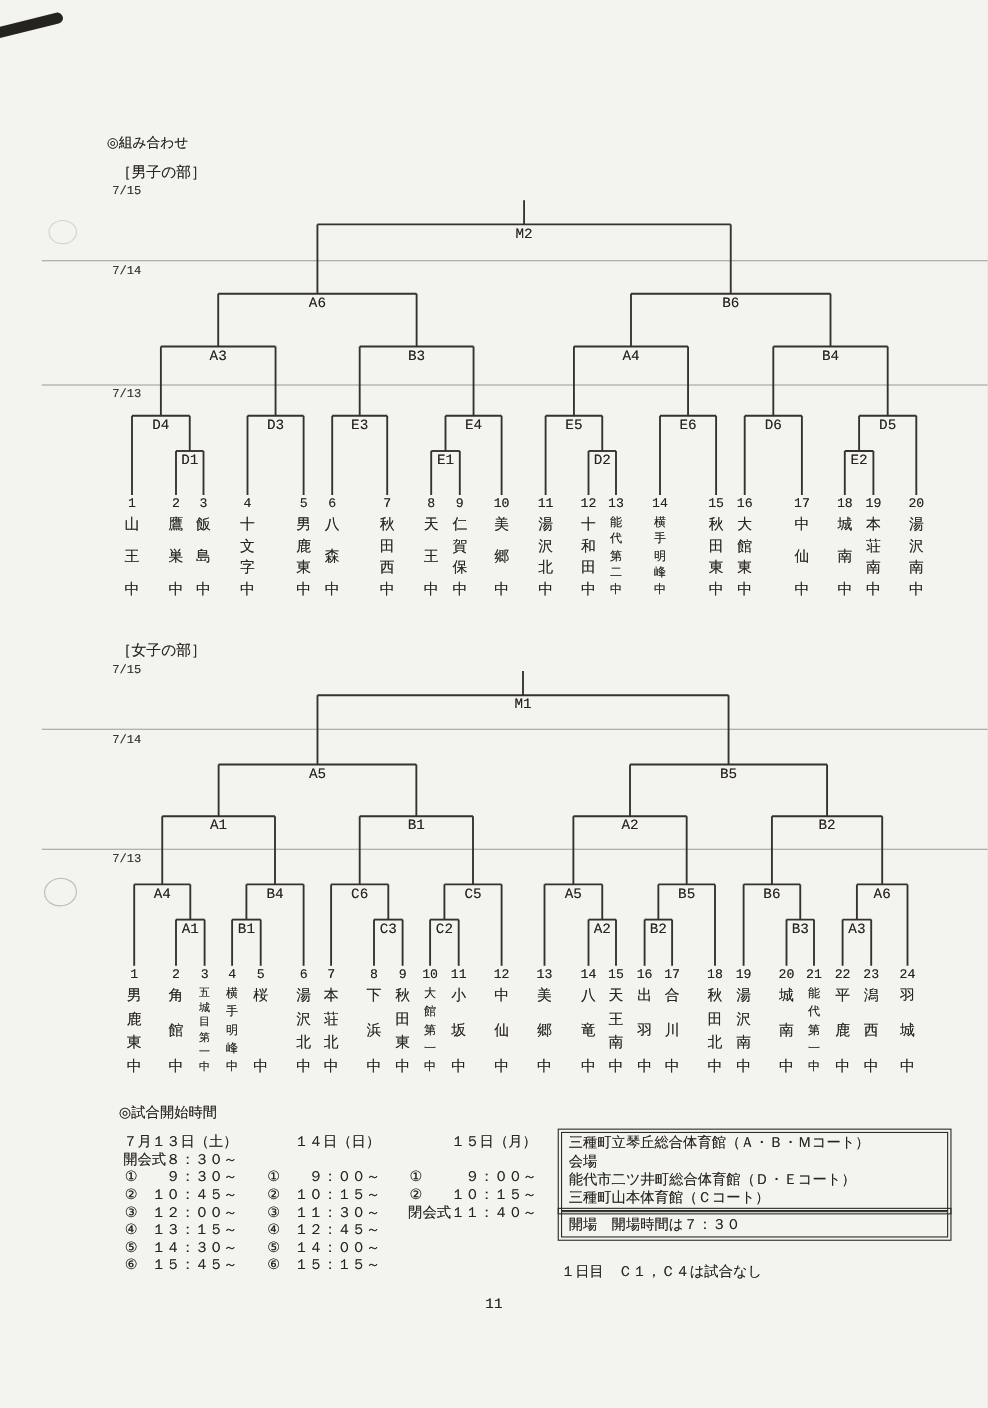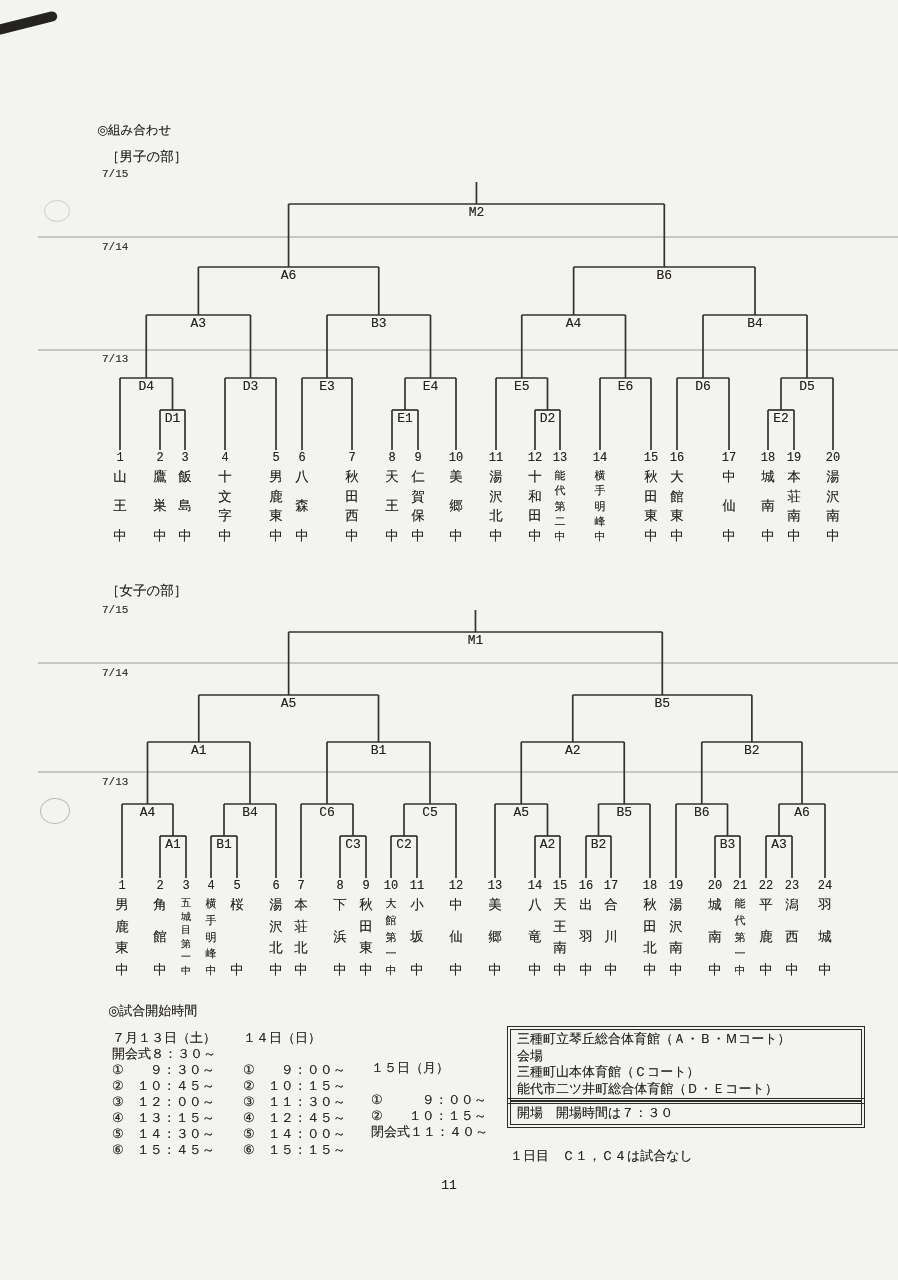--- a/index.html
+++ b/index.html
@@ -15,21 +15,21 @@
          font-size:20px;letter-spacing:1px;}
   .heading{font-size:12.5px;}
   .section-label{font-size:13.5px;}
   .date-label{font-family:"Liberation Mono","DejaVu Sans Mono",monospace;font-size:11px;color:#3a372f;}
   .game-label{position:absolute;width:44px;margin-left:-22px;text-align:center;
               font-family:"Liberation Mono","DejaVu Sans Mono",monospace;font-size:13px;line-height:14px;}
   .team{position:absolute;width:24px;margin-left:-12px;text-align:center;}
   .tnum{font-family:"Liberation Mono","DejaVu Sans Mono",monospace;font-size:12px;line-height:13px;}
   .tname{display:flex;flex-direction:column;justify-content:space-between;align-items:center;
          margin-top:5px;line-height:1;}
-  .sched-day{position:absolute;font-size:13px;line-height:16px;}
+  .sched-day{position:absolute;font-size:13px;line-height:16px;text-align:right;}
   .venue-box{position:absolute;left:507px;top:1026px;width:338px;border:4px double #2b2a26;
              padding:1px 6px 3px 6px;font-size:13px;line-height:16.5px;}
   .open-box{position:absolute;left:507px;top:1098px;width:338px;border:4px double #2b2a26;
             padding:2px 6px;font-size:13px;}
   .note{font-size:13px;}
   .page-number{position:absolute;top:1178px;left:0;width:100%;text-align:center;font-size:13px;
                font-family:"Liberation Mono","DejaVu Sans Mono",monospace;}
   .artifact-streak{position:absolute;left:-6px;top:18px;width:64px;height:10px;background:#14110d;
                    transform:rotate(-14deg);border-radius:5px;opacity:.92;}
   .artifact-circle{position:absolute;border-radius:50%;}
@@ -633,34 +633,34 @@
       <div class="sched-day" style="left: 243px; top: 1030px;">
         <div>１４日（日）</div>
         <div>&nbsp;</div>
         <div>①　　９：００～</div>
         <div>②　１０：１５～</div>
         <div>③　１１：３０～</div>
         <div>④　１２：４５～</div>
         <div>⑤　１４：００～</div>
         <div>⑥　１５：１５～</div>
       </div>
-      <div class="sched-day" style="left: 371px; top: 1030px; margin-top: 30px;">
+      <div class="sched-day" style="left: 371px; top: 1030px;">
         <div>１５日（月）</div>
         <div>&nbsp;</div>
         <div>①　　　９：００～</div>
         <div>②　　１０：１５～</div>
         <div>閉会式１１：４０～</div>
       </div>
     </div>
 
   <div class="venue-box">
     <div>三種町立琴丘総合体育館（Ａ・Ｂ・Ｍコート）</div>
     <div>会場</div>
+    <div>能代市二ツ井町総合体育館（Ｄ・Ｅコート）</div>
     <div>三種町山本体育館（Ｃコート）</div>
-    <div>能代市二ツ井町総合体育館（Ｄ・Ｅコート）</div>
   </div>
   <div class="open-box">
     <span>開場　開場時間は７：３０</span>
   </div>
   <div class="pos note" style="left:510px;top:1147px">１日目　Ｃ１，Ｃ４は試合なし</div>
 
   <div class="page-number">11</div>
 </div>
 
 </body></html>

